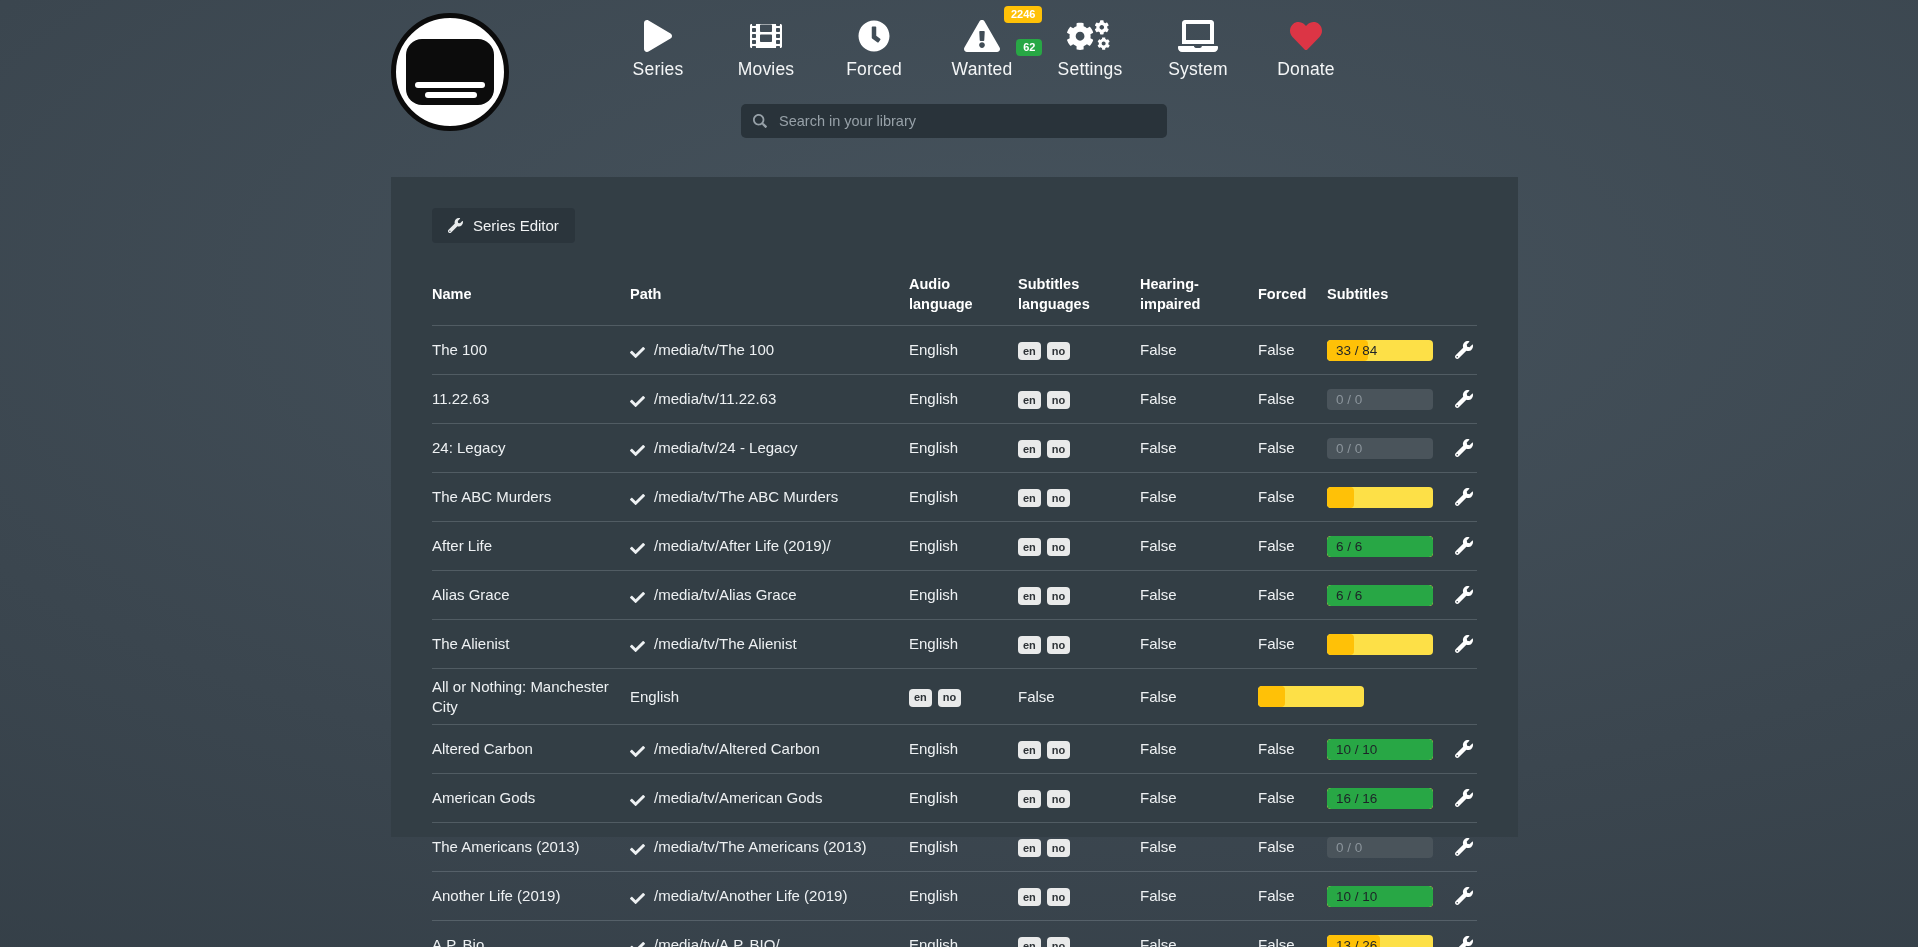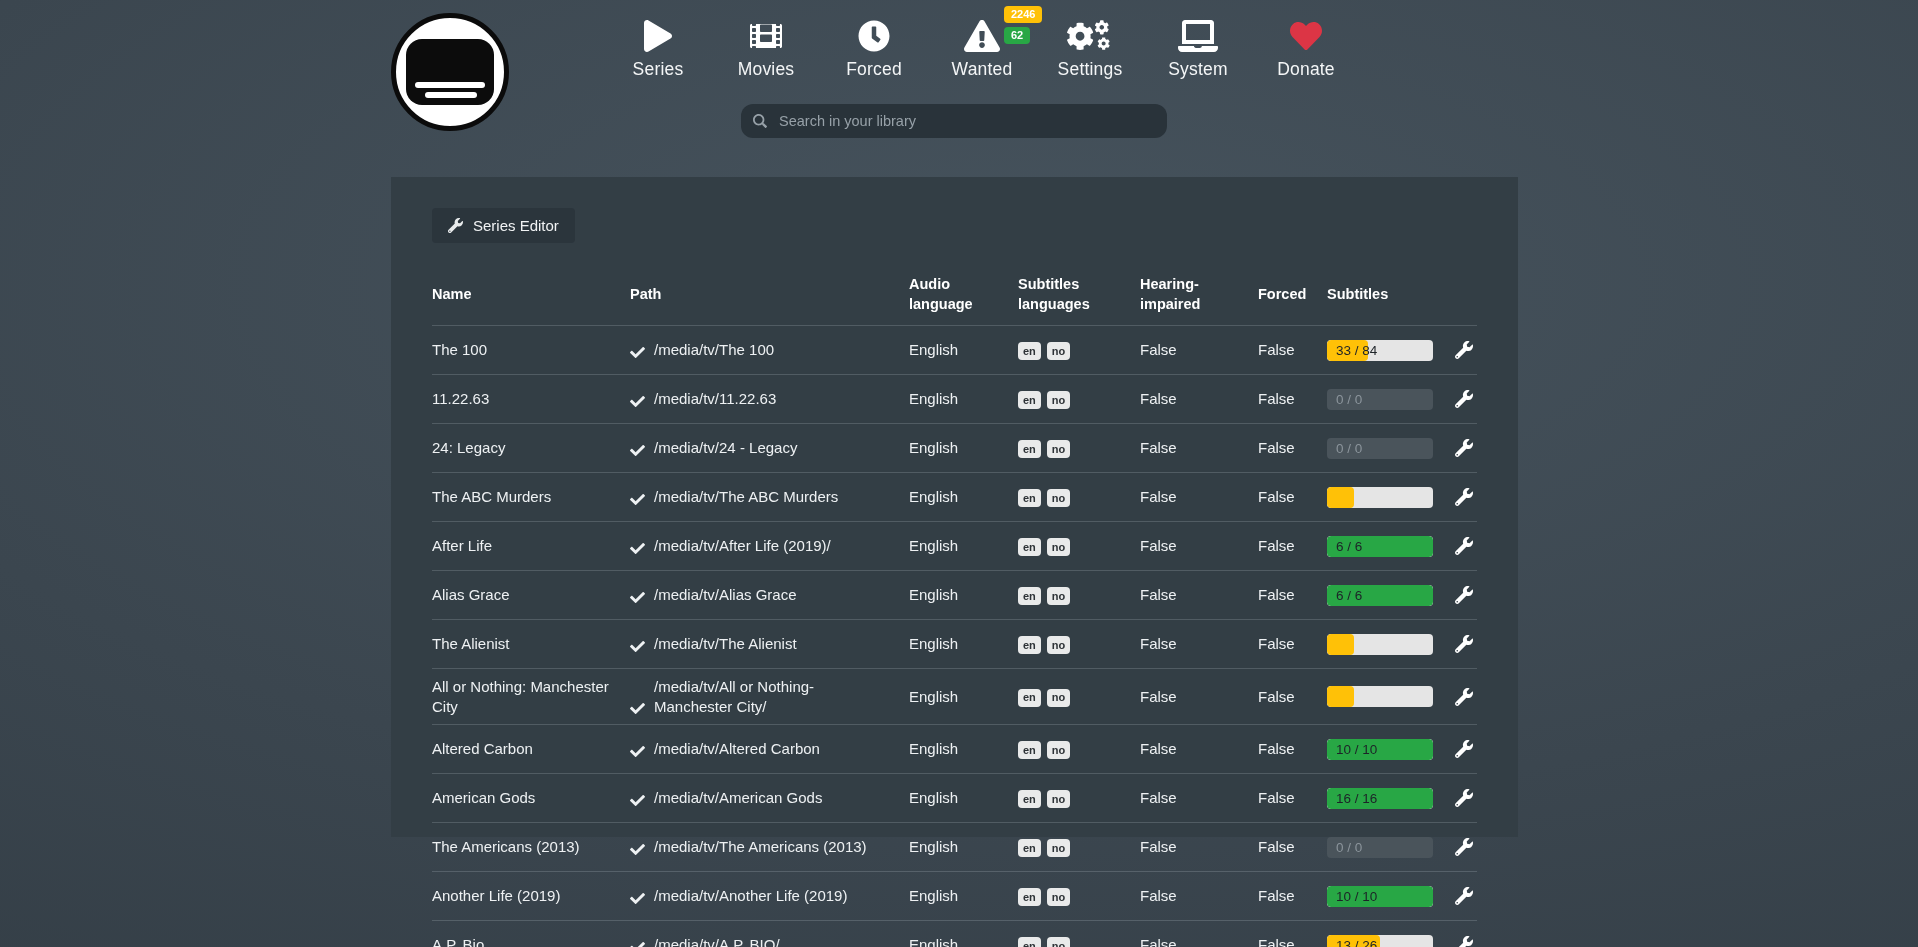--- a/index.html
+++ b/index.html
@@ -14,26 +14,26 @@
   .logo-screen{width:88px;height:66px;background:#0c0c0c;border-radius:16px;position:relative;}
   .logo-line1{position:absolute;left:9px;right:9px;bottom:17px;height:6px;background:#fff;border-radius:3px;}
   .logo-line2{position:absolute;left:19px;right:17px;bottom:7px;height:6px;background:#fff;border-radius:3px;}
 
   
   .main-nav{position:absolute;left:604px;top:16px;display:flex;}
   .nav-item{width:108px;display:flex;flex-direction:column;align-items:center;color:#f4f6f7;cursor:pointer;}
   .nav-icon-wrap{position:relative;height:40px;display:flex;align-items:center;}
   .nav-icon-wrap svg{height:32px;width:auto;fill:#fff;}
   .nav-label{font-size:17.5px;margin-top:3px;letter-spacing:.2px;}
-  .nav-badges{position:absolute;left:calc(100% + 4px);top:-10px;display:flex;flex-direction:column;gap:4px;align-items:flex-start;}
+  .nav-badges{position:absolute;left:calc(100% + 4px);top:-10px;display:flex;flex-direction:column;gap:16px;align-items:flex-end;}
   .nav-badge{color:#fff;font-size:11px;font-weight:700;padding:3px 7px;border-radius:4px;line-height:1;white-space:nowrap;}
 
   
   .searchbar{position:absolute;left:741px;top:104px;width:426px;height:34px;background:#29333a;
-             border-radius:12px;display:flex;align-items:center;padding:0 12px;box-sizing:border-box;}
+             border-radius:5px;display:flex;align-items:center;padding:0 12px;box-sizing:border-box;}
   .searchbar svg{width:14px;height:14px;fill:#97a1a8;margin-right:10px;flex:none;}
   .searchbar input{flex:1;background:transparent;border:none;outline:none;color:#dfe4e7;font-size:14.5px;font-family:inherit;}
   .searchbar input::placeholder{color:#97a1a8;}
 
   
   .panel{position:absolute;left:391px;top:177px;width:1127px;height:660px;background:#333e45;}
   .btn-editor{margin:31px 0 0 41px;display:inline-flex;align-items:center;gap:10px;background:#2b353c;
               color:#f1f3f4;border:none;border-radius:4px;padding:9px 16px;font-size:15px;font-family:inherit;cursor:pointer;}
   .btn-editor svg{width:15px;height:15px;fill:#e8ebec;}
 
@@ -41,21 +41,21 @@
   .stable{margin:22px 41px 0 41px;width:1045px;}
   .thead,.trow{display:grid;grid-template-columns:198px 279px 109px 122px 118px 69px 128px 22px;align-items:center;}
   .thead{min-height:60px;color:#fff;font-weight:700;font-size:14.5px;}
   .th{padding-right:14px;line-height:1.35;}
   .trow{min-height:48px;border-top:1px solid rgba(222,232,238,0.18);color:#eef1f3;font-size:15px;}
   .cell{padding:8px 14px 8px 0;line-height:1.3;}
   .c-path{display:flex;align-items:flex-end;gap:9px;}
   .c-path svg{width:15px;height:15px;fill:#eef1f3;flex:none;margin-top:2px;}
   .chip{display:inline-block;background:#e9eaea;color:#2e3337;font-weight:700;font-size:11px;
         padding:3.5px 5px;border-radius:4px;margin-right:6px;line-height:1;}
-  .progress{position:relative;width:106px;height:21px;background:#e5e5e5;border-radius:4px;overflow:hidden;}
+  .progress{position:relative;width:106px;height:21px;background:#fde047;border-radius:4px;overflow:hidden;}
   .progress .fill{position:absolute;top:0;left:0;bottom:0;border-radius:4px;}
   .progress.yellow .fill{background:#ffc107;}
   .progress.green .fill{background:#28a745;}
   .progress.gray{background:#4a545b;}
   .plabel{position:absolute;left:9px;top:0;line-height:21px;font-size:13.5px;color:#1d2328;white-space:nowrap;}
   .progress.gray .plabel{color:#8b949b;}
   .c-wrench{padding-right:0;}
   .row-wrench{background:none;border:none;padding:0;cursor:pointer;display:flex;}
   .row-wrench svg{width:18px;height:18px;fill:#fff;}
 </style>
@@ -346,26 +346,20 @@
     <div class="cell c-wrench">
       <button class="row-wrench">
         <svg viewBox="0 0 512 512" fill="currentColor">
                   <path d="M507.73 109.1c-2.24-9.03-13.54-12.09-20.12-5.51l-74.36 74.36-67.88-11.31-11.31-67.88 74.36-74.36c6.62-6.62 3.43-17.9-5.66-20.16-47.38-11.74-99.55.91-136.58 37.93-39.64 39.64-50.55 97.1-34.05 147.2L18.74 402.76c-24.99 24.99-24.99 65.51 0 90.5 24.99 24.99 65.51 24.99 90.5 0l213.21-213.21c50.12 16.71 107.47 5.68 147.37-34.22 37.07-37.07 49.7-89.32 37.91-136.73zM64 472c-13.25 0-24-10.75-24-24 0-13.26 10.75-24 24-24s24 10.74 24 24c0 13.25-10.75 24-24 24z"></path>
                 </svg>
       </button>
     </div>
   </div>
           <div class="trow">
     <div class="cell c-name">All or Nothing: Manchester City</div>
-    <div class="cell c-path">
-      <svg viewBox="0 0 512 512" fill="currentColor">
-                <path d="M173.898 439.404l-166.4-166.4c-9.997-9.997-9.997-26.206 0-36.204l36.203-36.204c9.997-9.998 26.207-9.998 36.204 0L192 312.69 432.095 72.596c9.997-9.997 26.207-9.997 36.204 0l36.203 36.204c9.997 9.997 9.997 26.206 0 36.204l-294.4 294.4c-9.998 9.997-26.207 9.997-36.204-.001z"></path>
-              </svg>
-      <span>/media/tv/All or Nothing- Manchester City/</span>
-    </div>
     <div class="cell">English</div>
     <div class="cell c-sublang"><span class="chip">en</span><span class="chip">no</span></div>
     <div class="cell">False</div>
     <div class="cell">False</div>
     <div class="cell">
       <div class="progress yellow">
         <div class="fill" style="width: 25%;"></div>
         <span class="plabel"></span>
       </div>
     </div>

